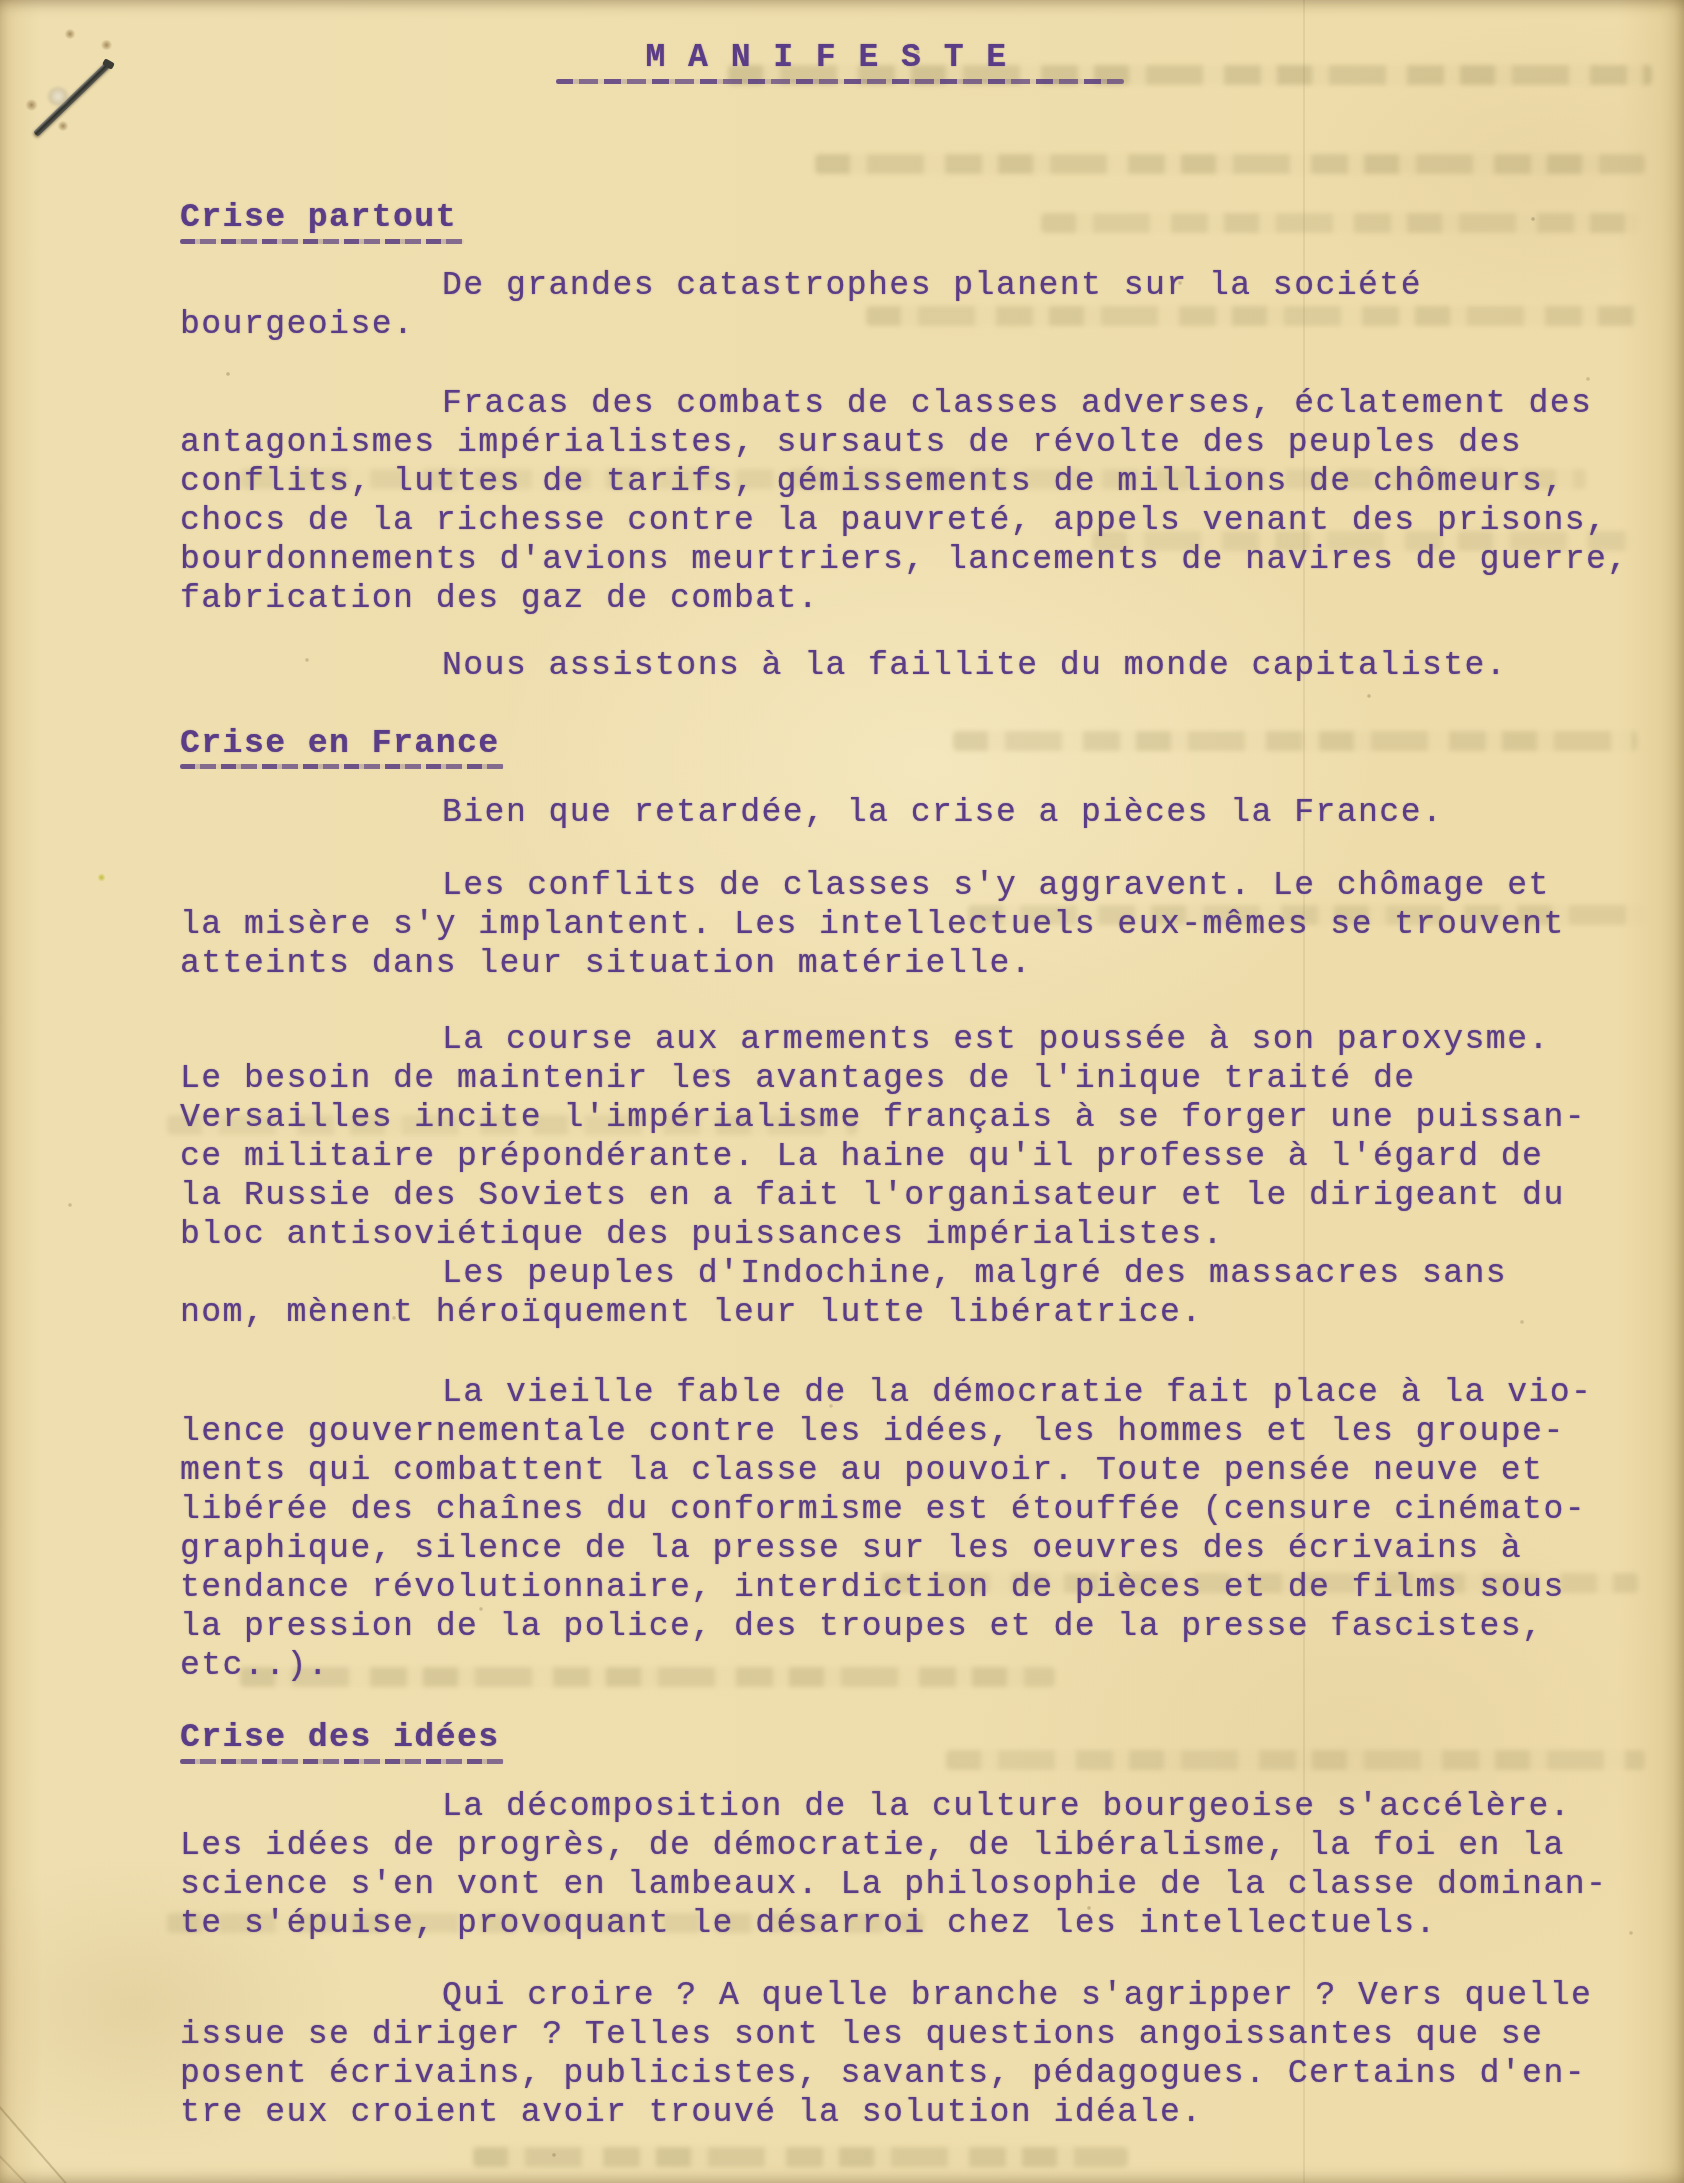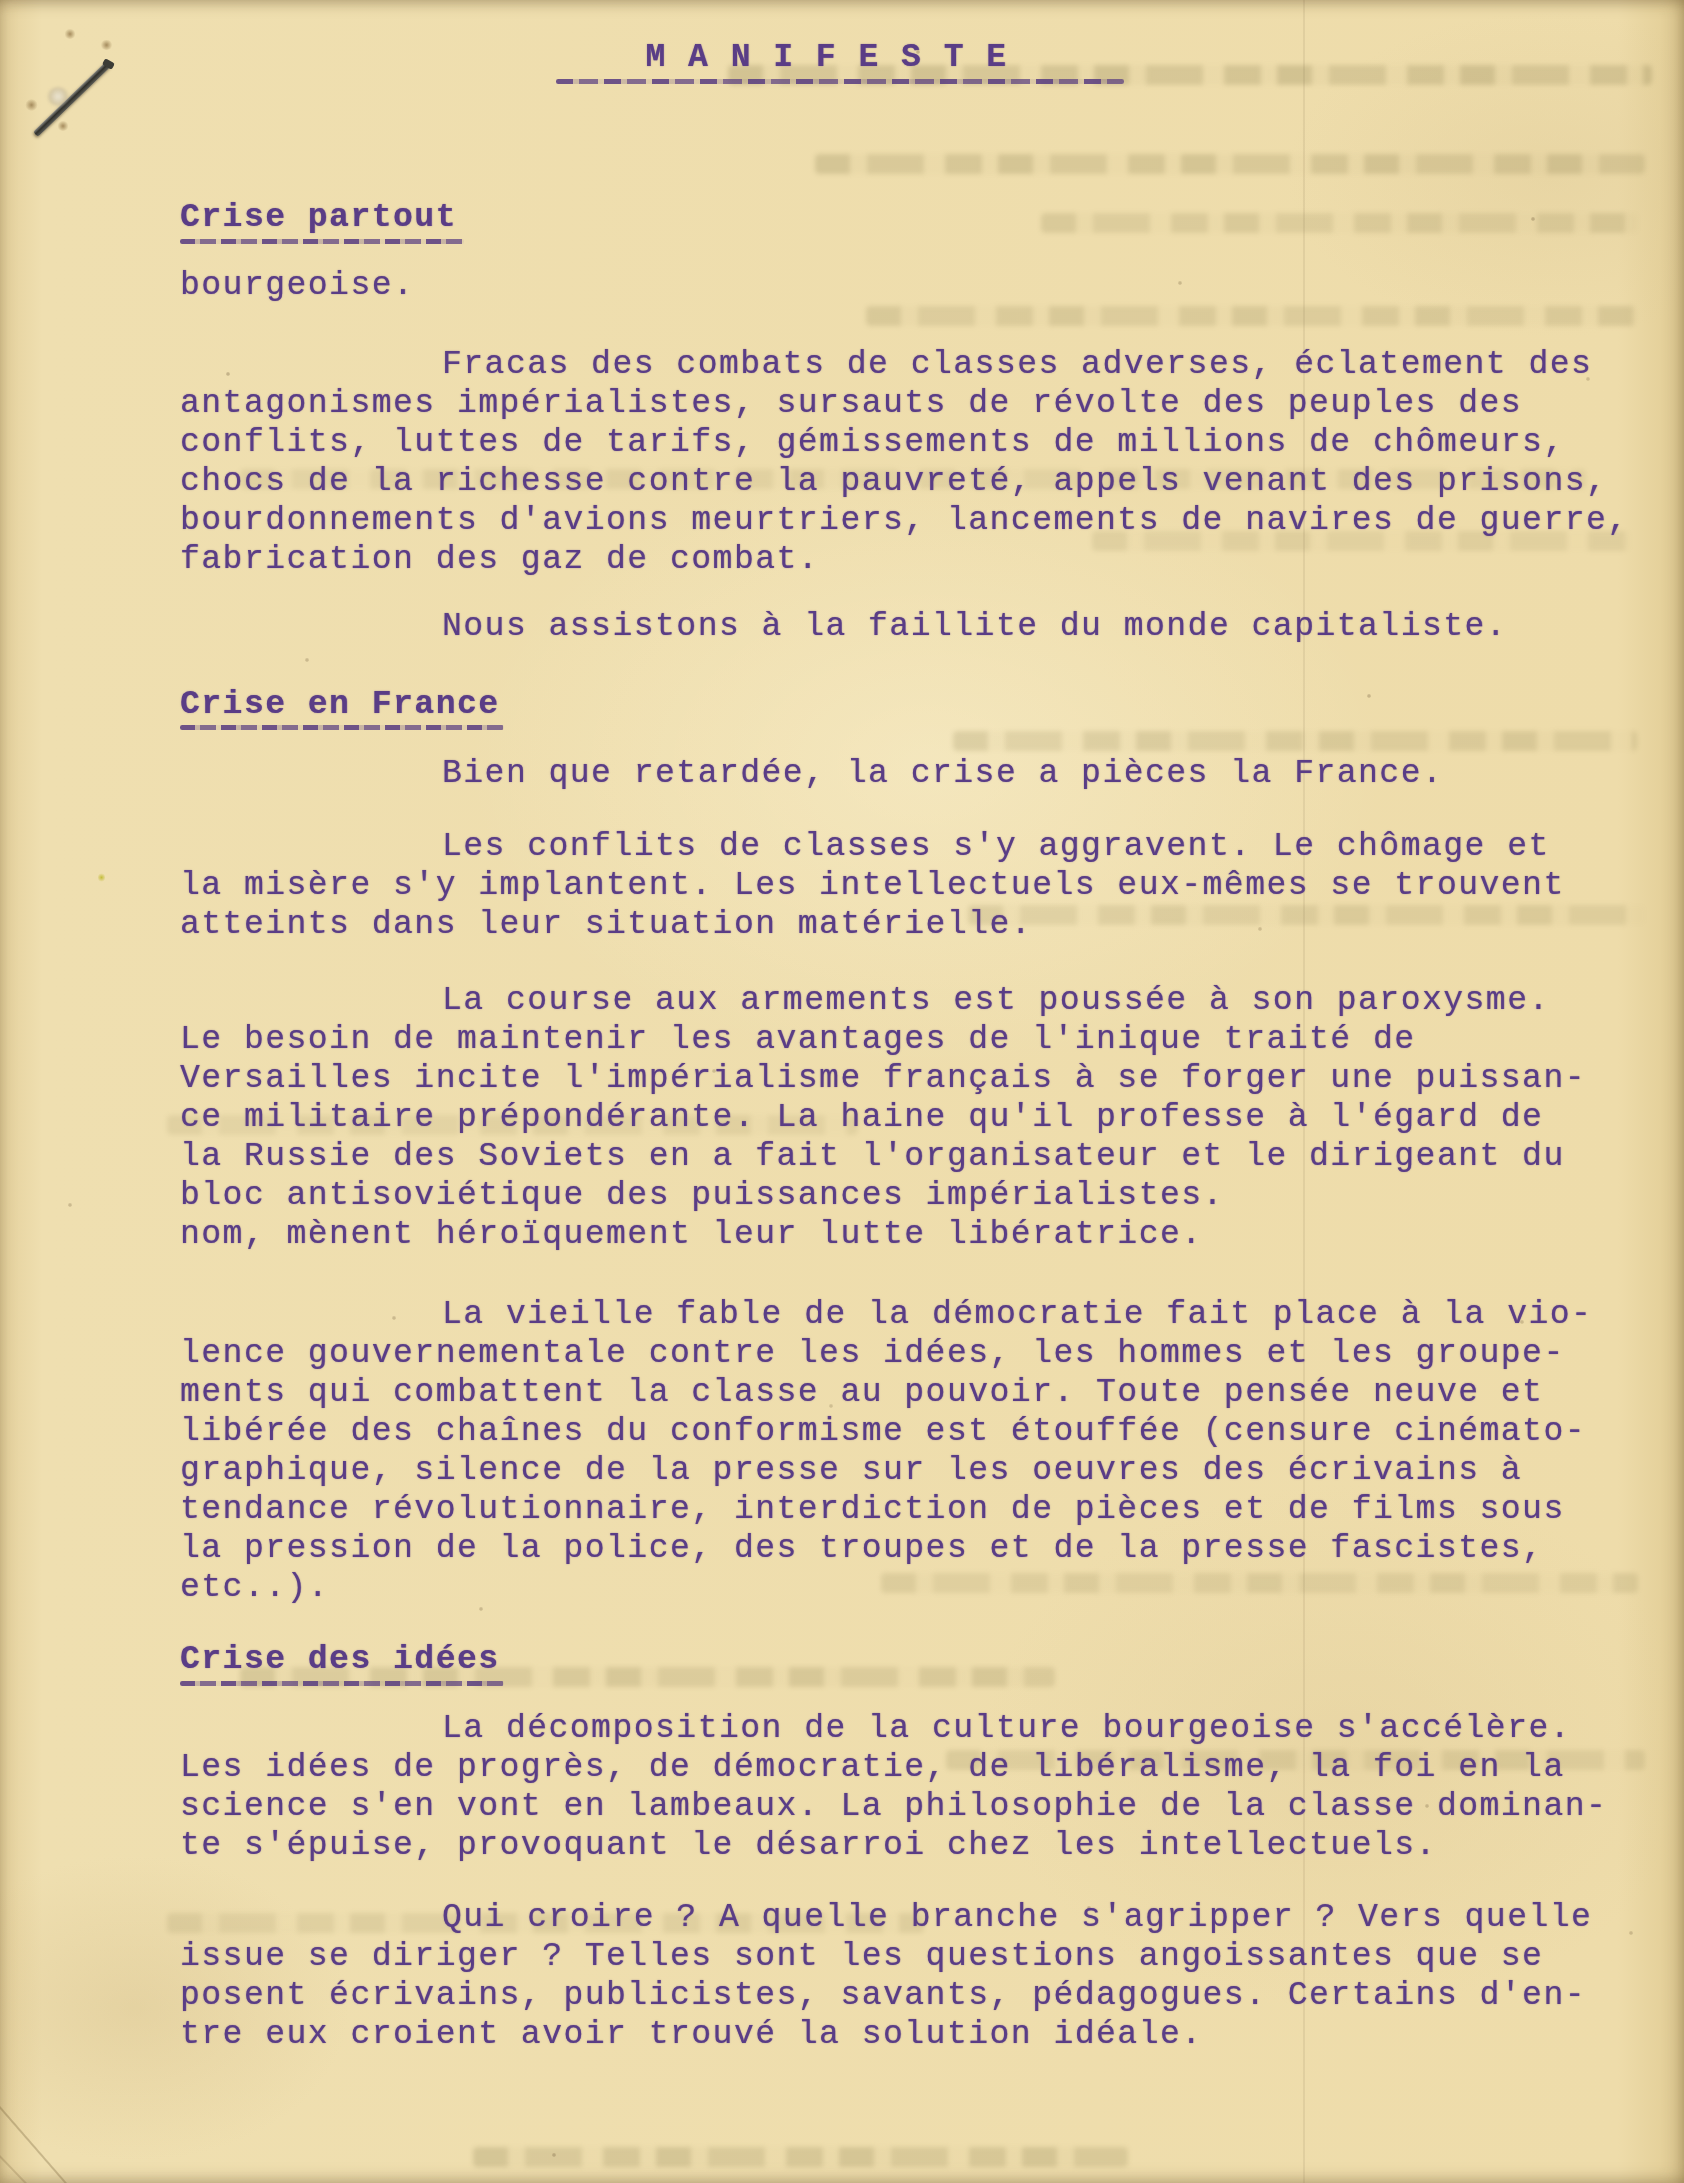--- a/index.html
+++ b/index.html
@@ -102,20 +102,21 @@
     <div class="title-wrap">
       <span class="title ink">M A N I F E S T E</span>
       <div class="title-underline"></div>
     </div>
 
     <div class="heading-block" style="margin-top:114px">
       <span class="heading ink">Crise partout</span>
       <div class="h-underline" style="width:284px"></div>
     </div>
     <div class="para" style="margin-top:22px">
+      <div class="line first ink">De grandes catastrophes planent sur la société</div>
       <div class="line ink">bourgeoise.</div>
     </div>
     <div class="para" style="margin-top:40px">
       <div class="line first ink">Fracas des combats de classes adverses, éclatement des</div>
       <div class="line ink">antagonismes impérialistes, sursauts de révolte des peuples des</div>
       <div class="line ink">conflits, luttes de tarifs, gémissements de millions de chômeurs,</div>
       <div class="line ink">chocs de la richesse contre la pauvreté, appels venant des prisons,</div>
       <div class="line ink">bourdonnements d'avions meurtriers, lancements de navires de guerre,</div>
       <div class="line ink">fabrication des gaz de combat.</div>
     </div>
@@ -137,20 +138,21 @@
     </div>
     <div class="para" style="margin-top:37px">
       <div class="line first ink">La course aux armements est poussée à son paroxysme.</div>
       <div class="line ink">Le besoin de maintenir les avantages de l'inique traité de</div>
       <div class="line ink">Versailles incite l'impérialisme français à se forger une puissan-</div>
       <div class="line ink">ce militaire prépondérante. La haine qu'il professe à l'égard de</div>
       <div class="line ink">la Russie des Soviets en a fait l'organisateur et le dirigeant du</div>
       <div class="line ink">bloc antisoviétique des puissances impérialistes.</div>
     </div>
     <div class="para" style="margin-top:0">
+      <div class="line first ink">Les peuples d'Indochine, malgré des massacres sans</div>
       <div class="line ink">nom, mènent héroïquement leur lutte libératrice.</div>
     </div>
     <div class="para" style="margin-top:41px">
       <div class="line first ink">La vieille fable de la démocratie fait place à la vio-</div>
       <div class="line ink">lence gouvernementale contre les idées, les hommes et les groupe-</div>
       <div class="line ink">ments qui combattent la classe au pouvoir. Toute pensée neuve et</div>
       <div class="line ink">libérée des chaînes du conformisme est étouffée (censure cinémato-</div>
       <div class="line ink">graphique, silence de la presse sur les oeuvres des écrivains à</div>
       <div class="line ink">tendance révolutionnaire, interdiction de pièces et de films sous</div>
       <div class="line ink">la pression de la police, des troupes et de la presse fascistes,</div>

